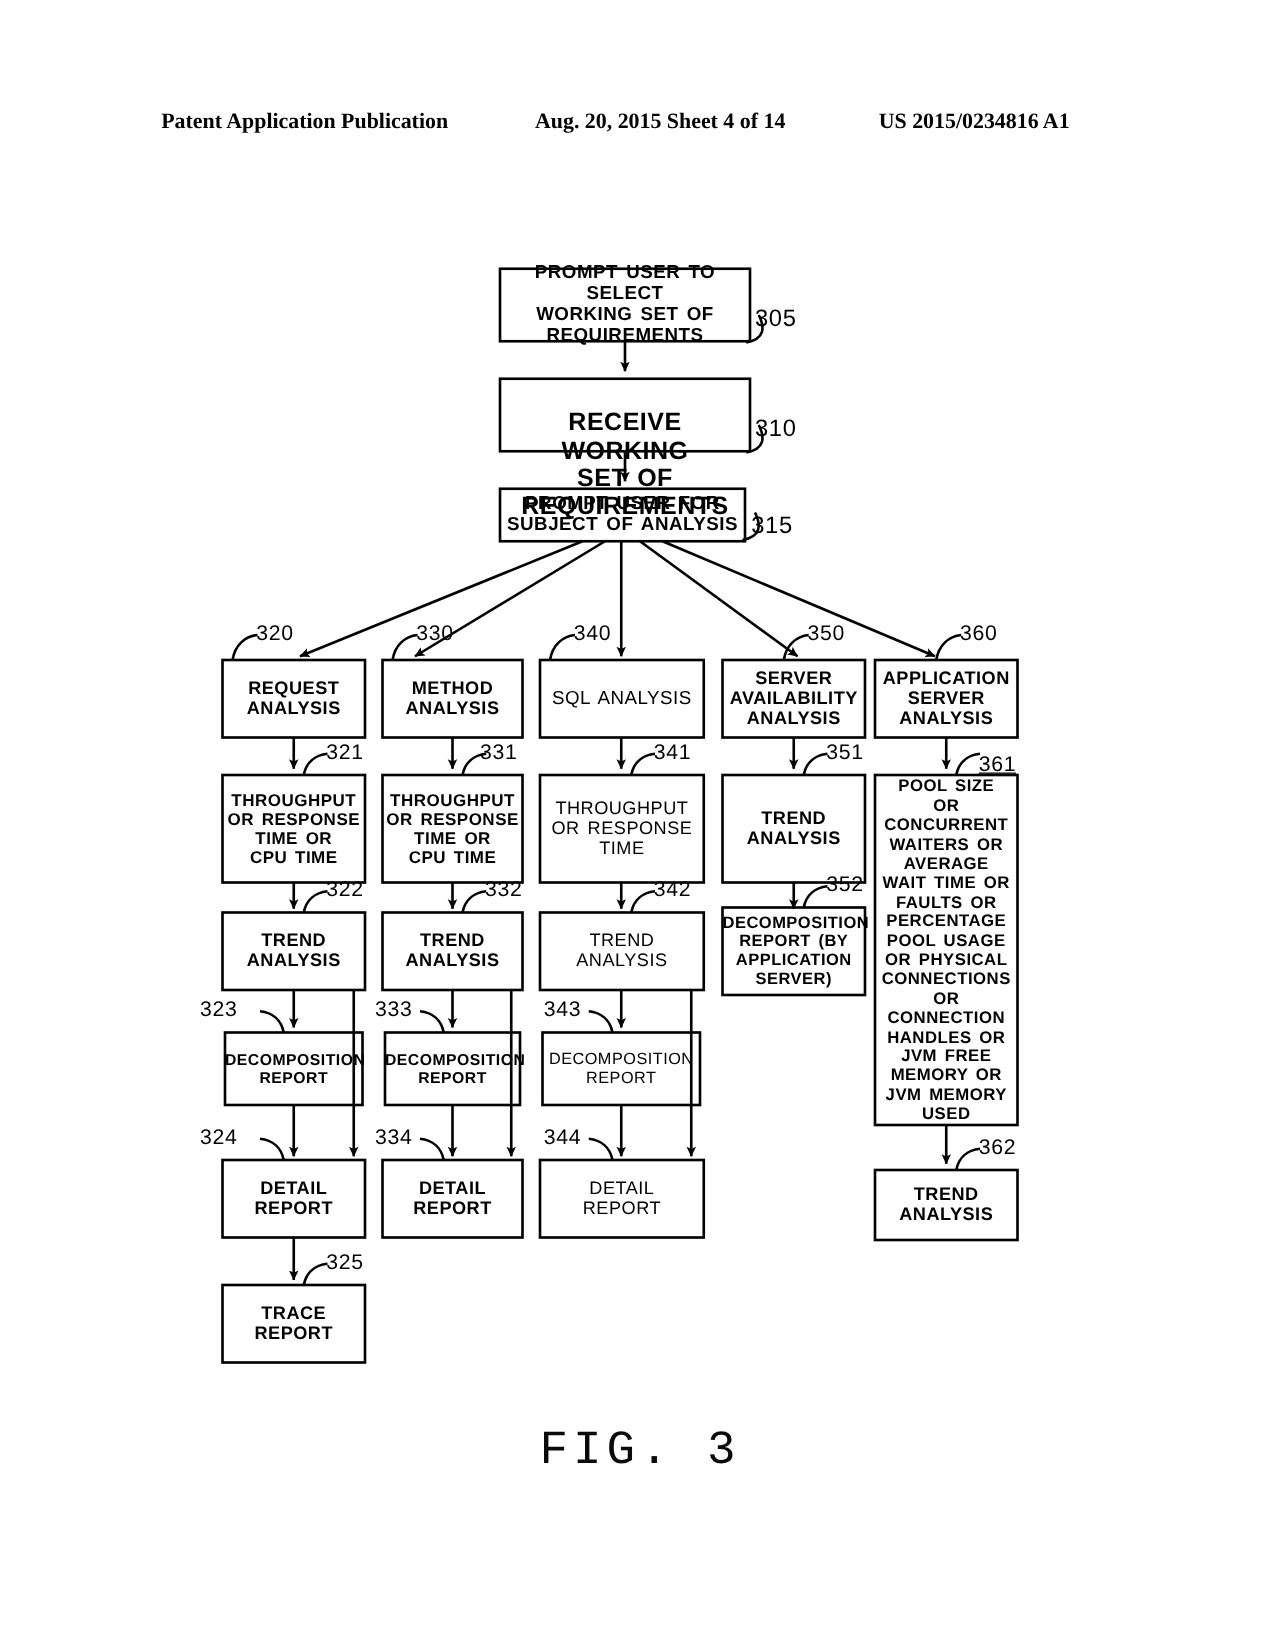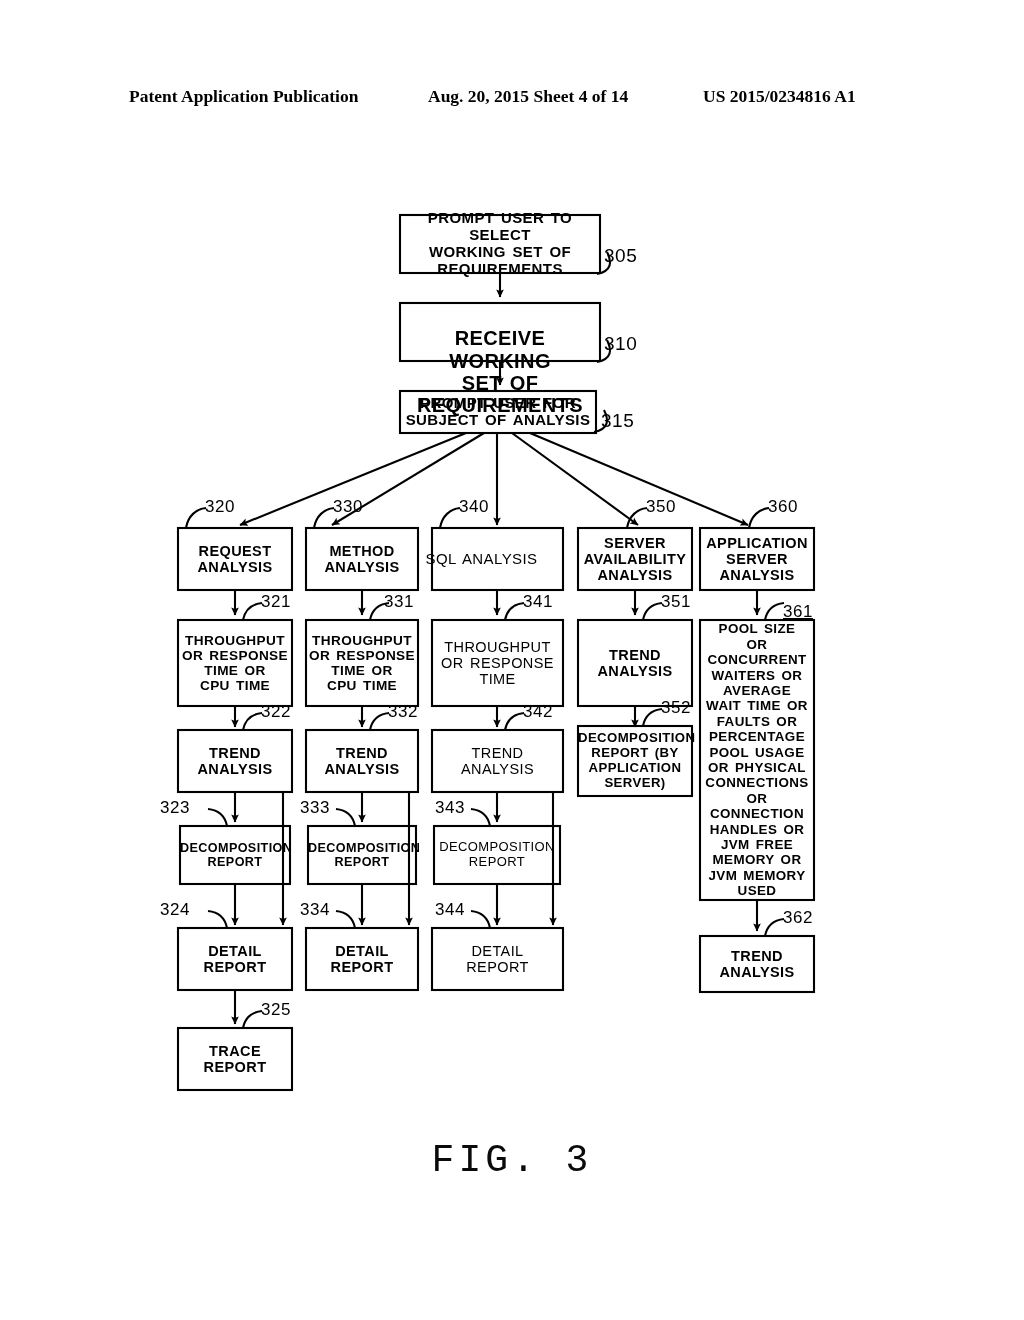--- a/index.html
+++ b/index.html
@@ -236,21 +236,21 @@
     </span>
   </div>
 
   <div class="box-label" style="left:306px;top:528px;width:112px;height:62px;font-size:14.5px;">
     <span>
       <span>METHOD</span><br>
       <span>ANALYSIS</span>
     </span>
   </div>
 
-  <div class="box-label thin" style="left:416px;top:528px;width:131px;height:62px;font-size:15px;">
+  <div class="box-label thin" style="left:432px;top:528px;width:131px;height:62px;font-size:15px;">
     <span><span>SQL  ANALYSIS</span></span>
   </div>
 
   <div class="box-label" style="left:578px;top:528px;width:114px;height:62px;font-size:14.5px;">
     <span>
       <span>SERVER</span><br>
       <span>AVAILABILITY</span><br>
       <span>ANALYSIS</span>
     </span>
   </div>

